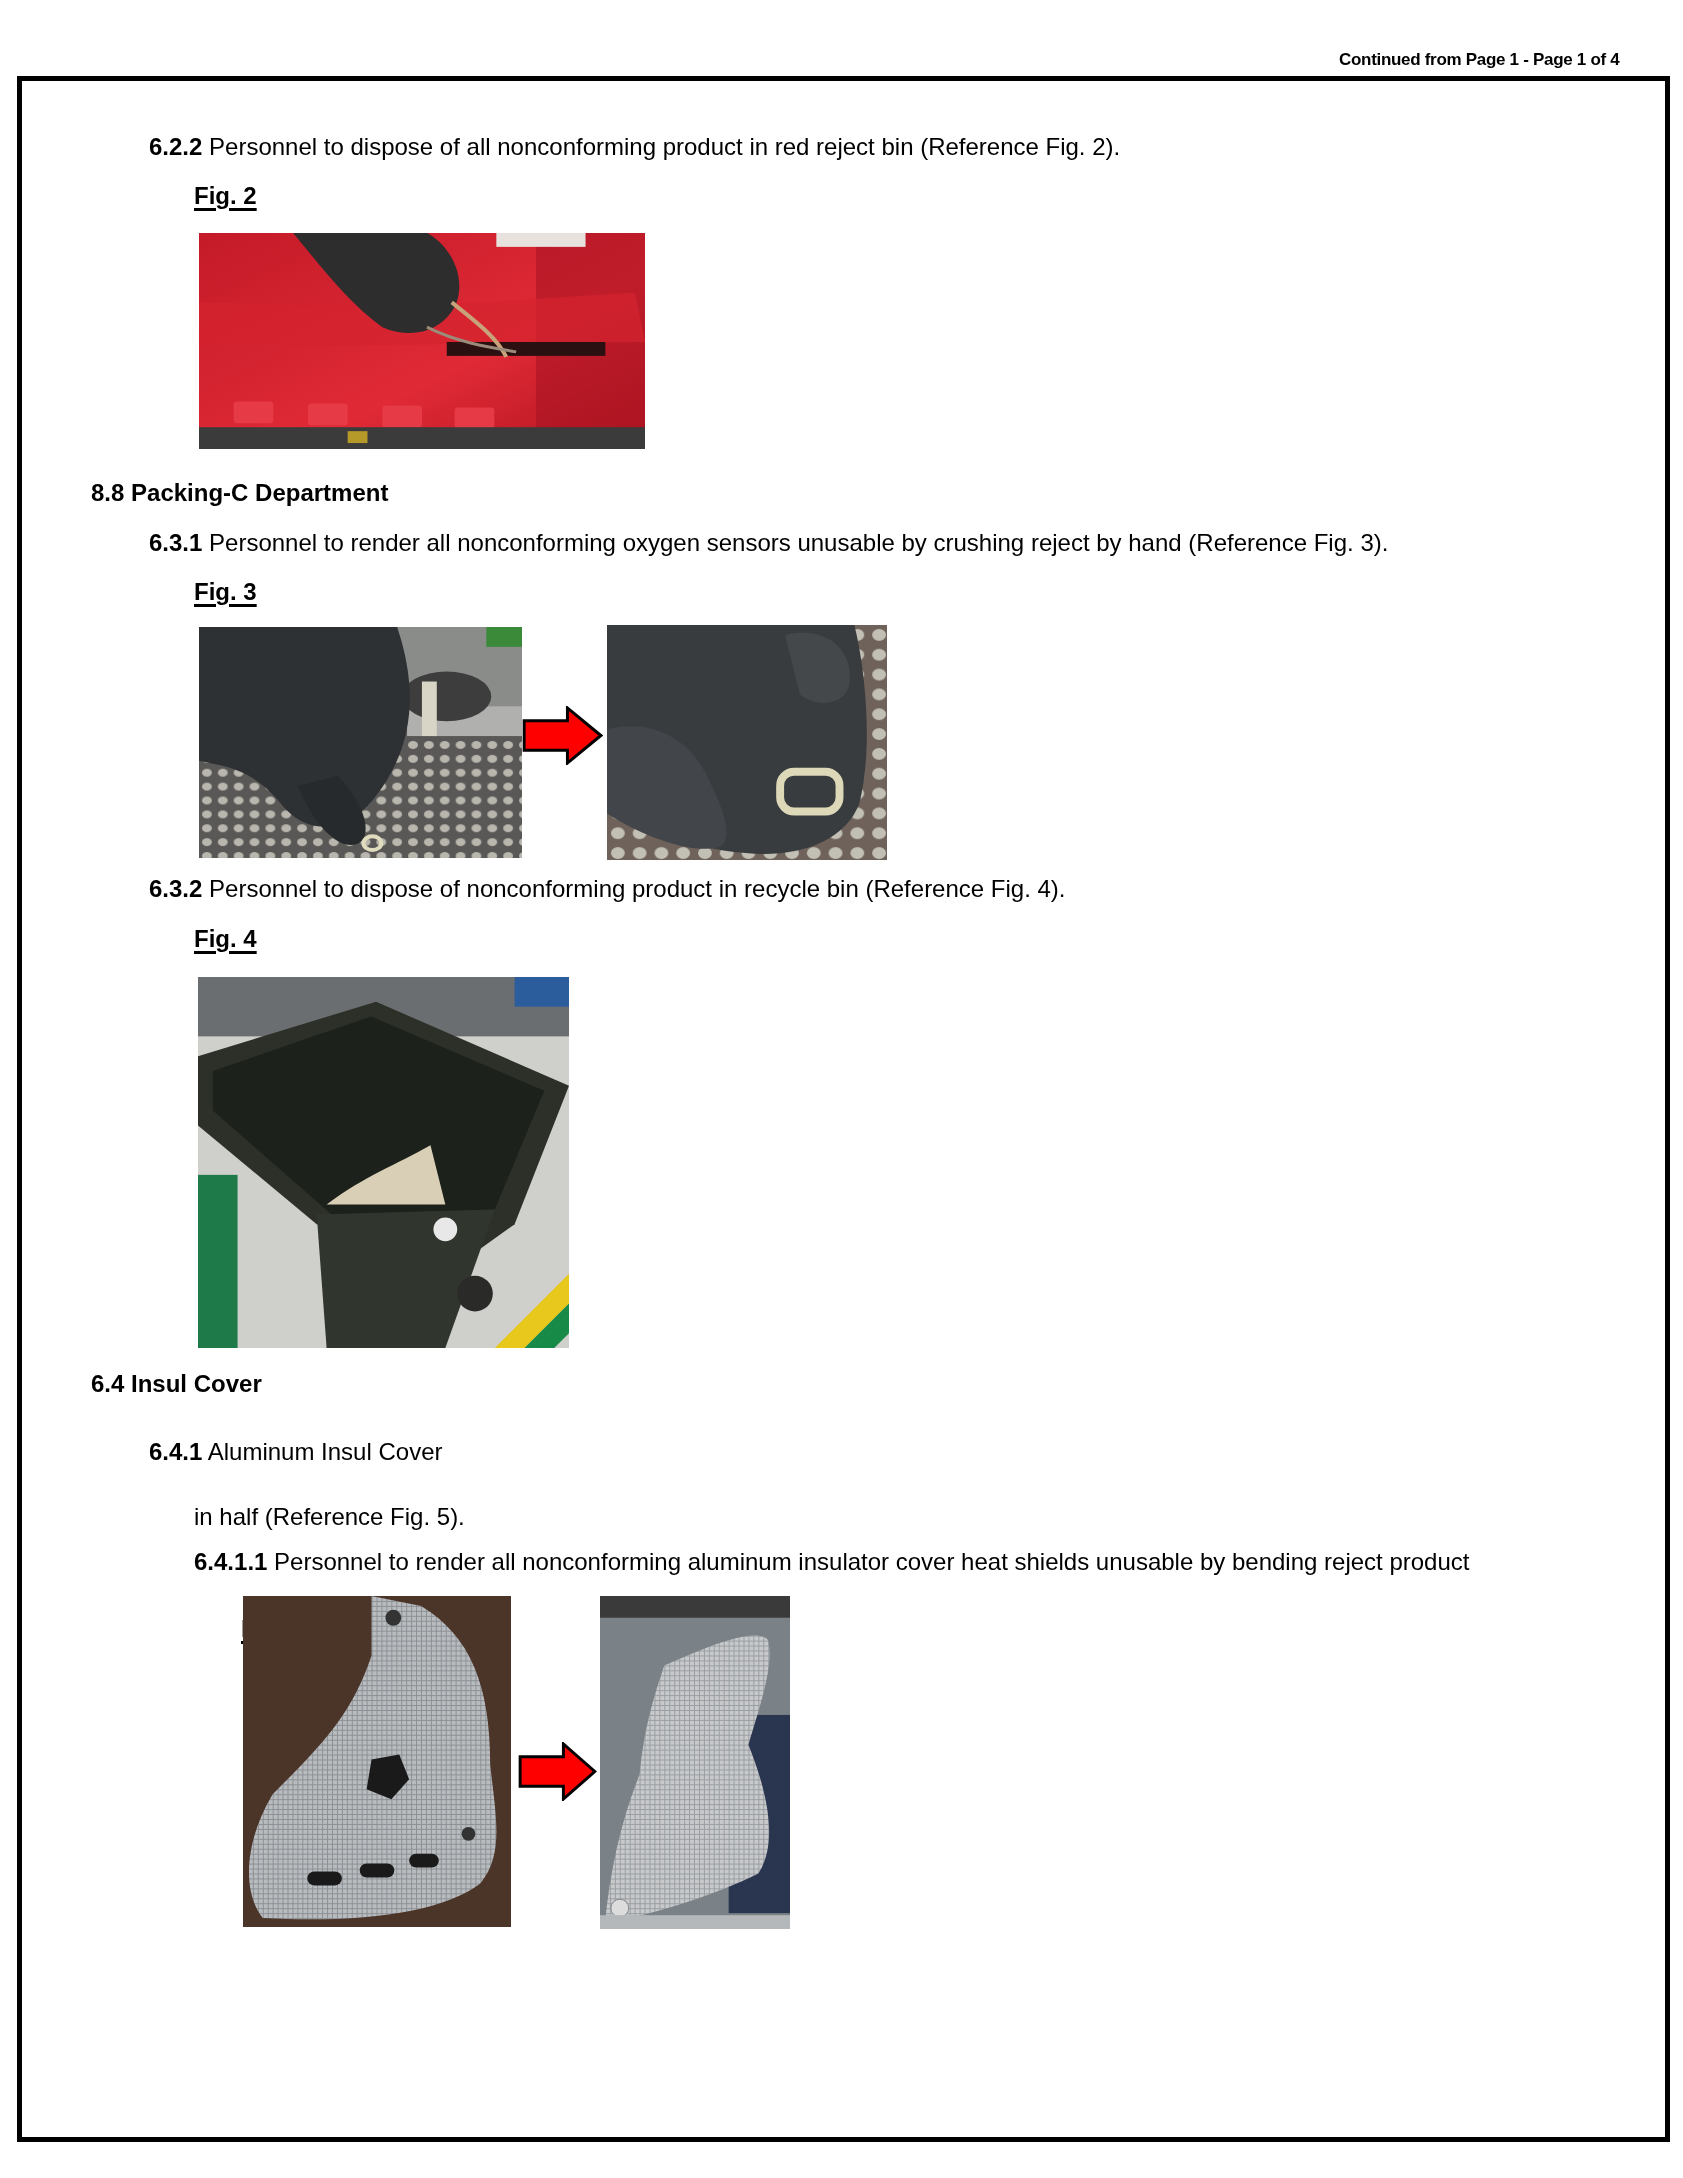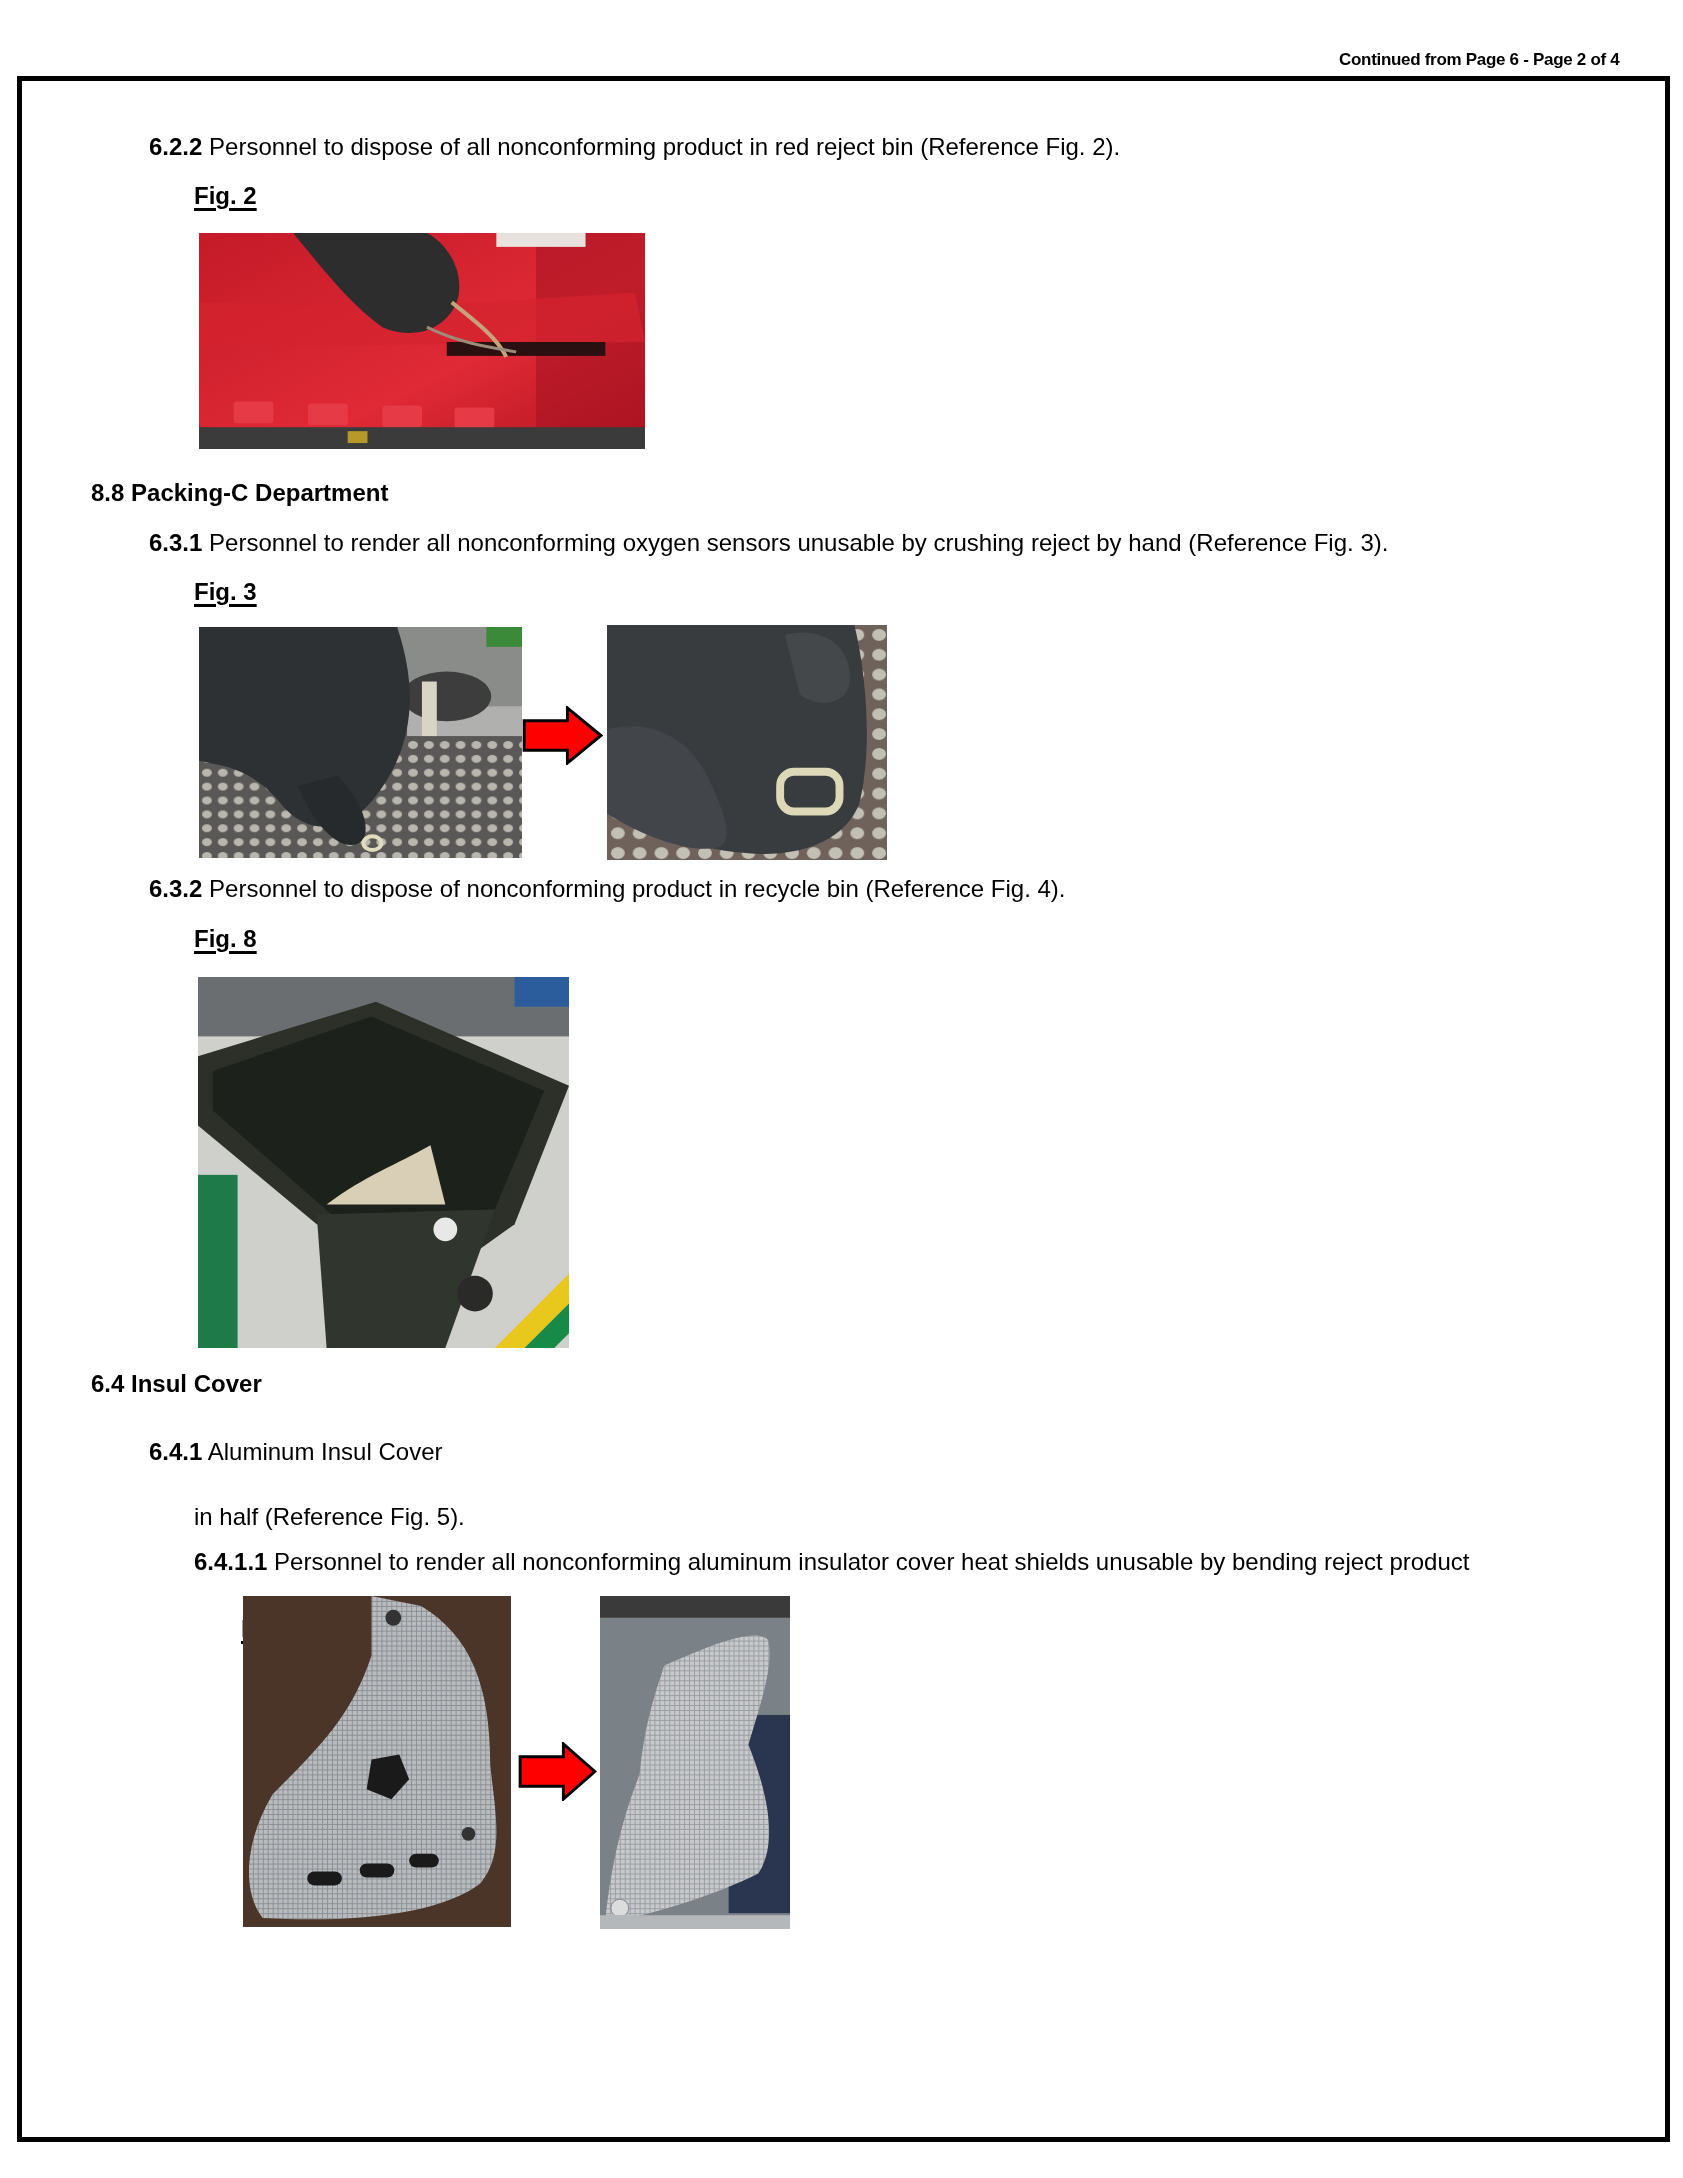--- a/index.html
+++ b/index.html
@@ -12,21 +12,21 @@
   .txt b { font-weight: bold; }
   .sec { font-size: 24px; font-weight: bold; white-space: nowrap; line-height: 34px; }
   .fig { font-size: 24px; font-weight: bold; text-decoration: underline; text-decoration-thickness: 3px; text-underline-offset: 4px; white-space: nowrap; line-height: 34px; }
   .photo { overflow: hidden; }
   .photo svg { display: block; width: 100%; height: 100%; }
   .arrow svg { display: block; width: 100%; height: 100%; }
 </style>
 </head>
 <body>
 
-<div class="abs hdr">Continued from Page 6 - Page 2 of 4</div>
+<div class="abs hdr">Continued from Page 1 - Page 1 of 4</div>
 
 <div class="abs frame"></div>
 
 <div class="abs txt" style="left:149px; top:130px;">
   <b>6.2.2</b><span> Personnel to dispose of all nonconforming product in red reject bin (Reference Fig. 2).</span>
 </div>
 <div class="abs fig" style="left:194px; top:179px;">Fig. 2</div>
 
 <div class="abs photo" style="left:199px; top:233px; width:446px; height:216px;" title="Gloved hand dropping nonconforming part into red reject bin">
   <svg viewBox="0 0 450 218" preserveAspectRatio="none">
@@ -101,21 +101,21 @@
     <path d="M0 0 L250 0 C 260 40, 270 120, 255 180 C 240 220, 190 235, 140 230 C 80 225, 20 200, 0 160 Z" fill="#383c3f"></path>
     <path d="M0 105 C 40 95, 80 110, 100 150 C 120 190, 130 220, 110 225 C 80 230, 30 210, 0 190 Z" fill="#42464a"></path>
     <path d="M180 10 C 215 0, 250 20, 245 60 C 240 80, 215 85, 195 70 Z" fill="#44484b"></path>
     <rect x="175" y="148" width="60" height="40" rx="14" fill="none" stroke="#dcd8b8" stroke-width="8"></rect>
   </svg>
 </div>
 
 <div class="abs txt" style="left:149px; top:872px;">
   <b>6.3.2</b><span> Personnel to dispose of nonconforming product in recycle bin (Reference Fig. 4).</span>
 </div>
-<div class="abs fig" style="left:194px; top:922px;">Fig. 8</div>
+<div class="abs fig" style="left:194px; top:922px;">Fig. 4</div>
 
 <div class="abs photo" style="left:198px; top:977px; width:371px; height:371px;" title="Green recycle bin containing crushed product">
   <svg viewBox="0 0 375 375" preserveAspectRatio="none">
     <rect width="375" height="375" fill="#cfcfcc"></rect>
     <rect x="0" y="0" width="375" height="60" fill="#6a6e70"></rect>
     <rect x="320" y="0" width="55" height="30" fill="#2b5c9c"></rect>
     <rect x="0" y="200" width="40" height="175" fill="#1f7a4a"></rect>
     <polygon points="300,375 375,300 375,330 330,375" fill="#e8c81c"></polygon>
     <polygon points="330,375 375,330 375,360 360,375" fill="#178a48"></polygon>
     <polygon points="0,80 180,25 375,110 320,250 250,300 120,250 0,150" fill="#2c3028"></polygon>

